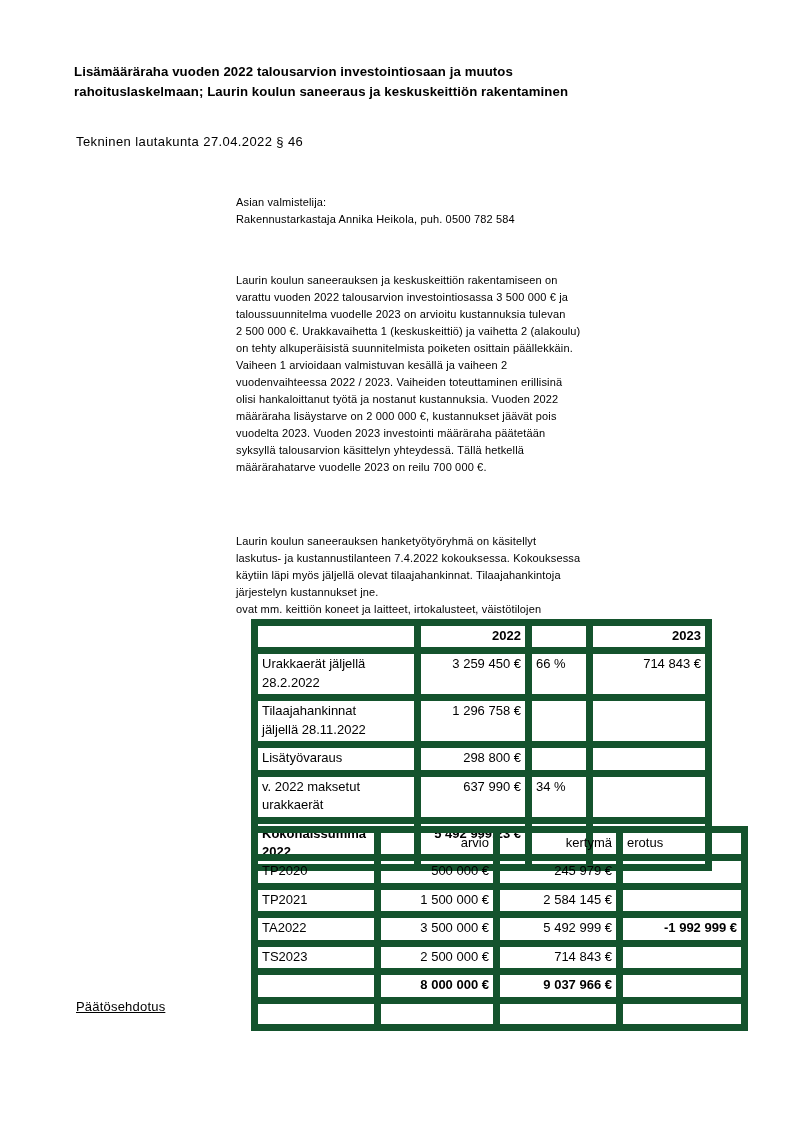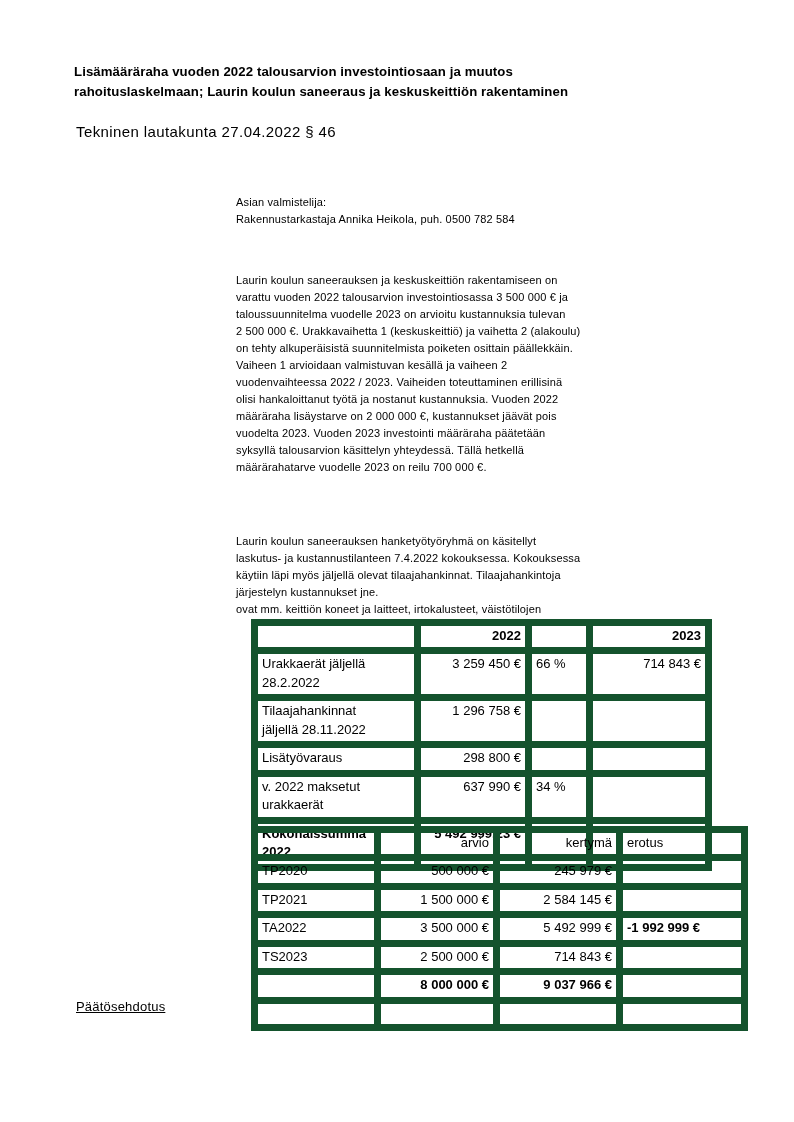--- a/index.html
+++ b/index.html
@@ -27,22 +27,22 @@
     top: 62px;
     width: 640px;
     font-size: 13.2px;
     font-weight: bold;
     line-height: 1.52;
     letter-spacing: 0.1px;
   }
   .meta {
     position: absolute;
     left: 76px;
-    top: 123px;
-    font-size: 15px;
+    top: 134px;
+    font-size: 13px;
     letter-spacing: 0.4px;
   }
   .body-block {
     position: absolute;
     left: 236px;
     width: 498px;
     font-size: 11px;
     line-height: 1.545;
     letter-spacing: 0.15px;
   }
@@ -81,21 +81,21 @@
 
   
   #table2 {
     left: 251px;
     top: 826px;
     padding-left: 29px;
   }
   #table2 .d0 { width: 108px; text-align: left; }
   #table2 .d1 { width: 104px; text-align: right; }
   #table2 .d2 { width: 108px; text-align: right; }
-  #table2 .d3 { width: 110px; text-align: left; }
+  #table2 .d3 { width: 110px; text-align: right; }
   #table2 thead .d0 { text-align: left; }
   #table2 thead .d1, #table2 thead .d2 { text-align: right; }
   #table2 thead .d3 { text-align: left; }
   #table2 .bold { font-weight: bold; }
   #table2 .emptyrow td { height: 17px; }
 
   .footer-note {
     position: absolute;
     left: 76px;
     top: 999px;

